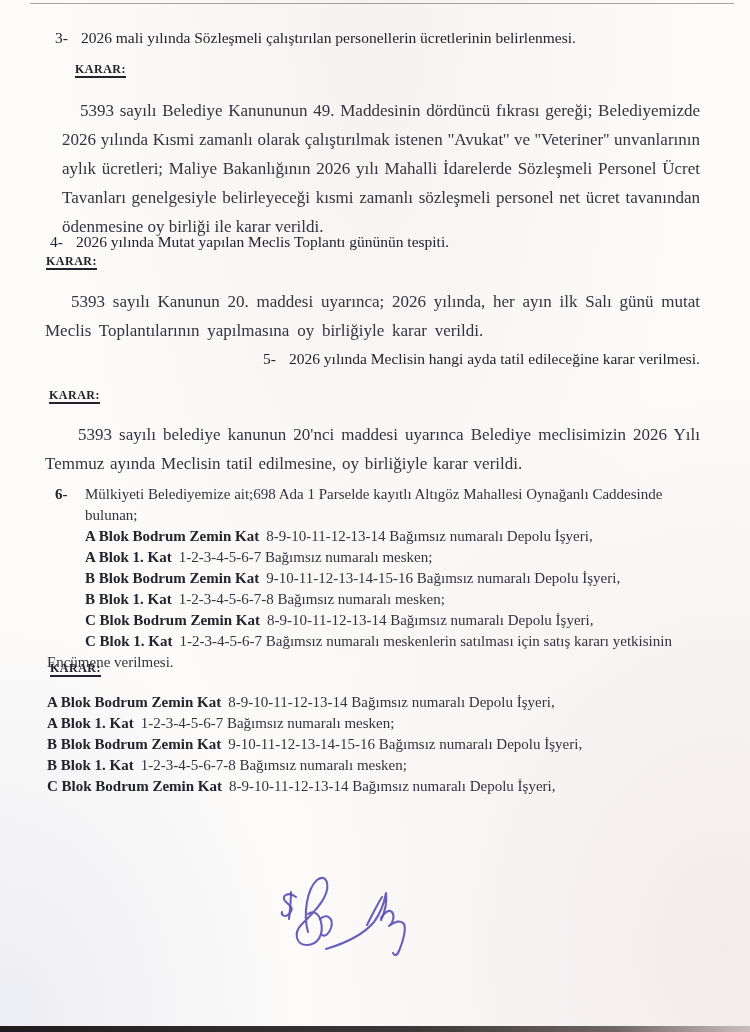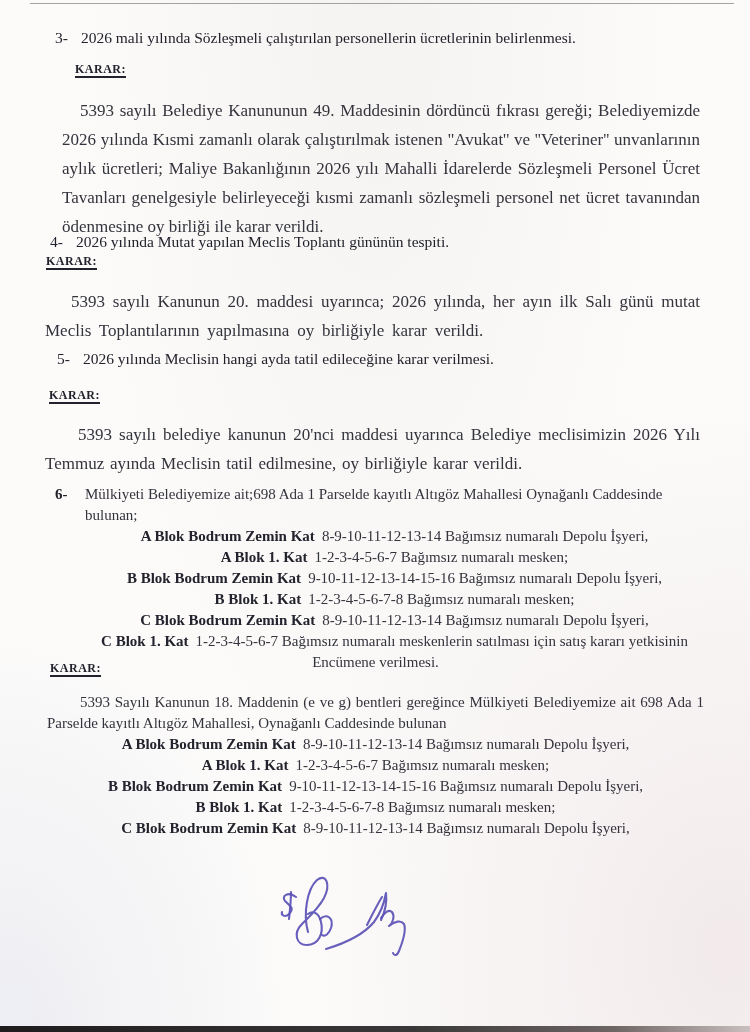--- a/index.html
+++ b/index.html
@@ -21,33 +21,33 @@
   }
   .scan-left-shade { left:0; bottom:6px; width:30px; height:40px; background:#eef0f6; opacity:.7; }
 
   .ititle { font-weight:normal; color:#22222c; font-size:15.5px; line-height:22px; }
   .inum   { display:inline-block; margin-right:13px; }
   .karar  {
     font-weight:bold; color:#22222c; font-size:12px; letter-spacing:.5px;
     text-decoration:underline; text-underline-offset:3px; text-decoration-thickness:1.5px;
   }
   .body-p { font-size:17px; line-height:29px; text-align:justify; }
-  .blockline { font-size:15px; line-height:21px;text-align:center; }
+  .blockline { font-size:15px; line-height:21px; }
   .blk { font-weight:bold; color:#23232d; margin-right:7px; }
   .hang { position:relative; }
 
   #s3-title { top:27px;  left:55px; right:50px; }
   #s3-karar { top:62px;  left:75px; }
   #s3-body  { top:96px;  left:62px; right:50px; text-indent:18px; }
 
   #s4-title { top:231px; left:50px; right:50px; }
   #s4-karar { top:254px; left:46px; }
   #s4-body  { top:287px; left:45px; right:50px; text-indent:26px; word-spacing:3.5px; }
 
-  #s5-title { top:348px; left:57px; right:50px; }
+  #s5-title { top:348px; left:57px; right:50px;text-align:right; }
   #s5-karar { top:388px; left:49px; }
   #s5-body  { top:420px; left:45px; right:50px; text-indent:33px; word-spacing:1.5px; }
 
   #s6-list  { top:484px; left:47px; right:46px; font-size:15px; line-height:21px; }
   #s6-intro { padding-left:38px; }
   #s6-intro .inum6 { position:absolute; left:8px; font-weight:bold; color:#22222c; }
   #s6-list .blockline { text-indent:38px; }
 
   #s6-karar { top:661px; left:50px; }
   #s6-body  { top:692px; left:47px; right:46px; font-size:15px; line-height:21px; }
@@ -89,21 +89,20 @@
     <div class="blockline"><b class="blk">A Blok Bodrum Zemin Kat</b><span>8-9-10-11-12-13-14 Bağımsız numaralı Depolu İşyeri,</span></div>
     <div class="blockline"><b class="blk">A Blok 1. Kat</b><span>1-2-3-4-5-6-7 Bağımsız numaralı mesken;</span></div>
     <div class="blockline"><b class="blk">B Blok Bodrum Zemin Kat</b><span>9-10-11-12-13-14-15-16 Bağımsız numaralı Depolu İşyeri,</span></div>
     <div class="blockline"><b class="blk">B Blok 1. Kat</b><span>1-2-3-4-5-6-7-8 Bağımsız numaralı mesken;</span></div>
     <div class="blockline"><b class="blk">C Blok Bodrum Zemin Kat</b><span>8-9-10-11-12-13-14 Bağımsız numaralı Depolu İşyeri,</span></div>
     <div class="blockline"><b class="blk">C Blok 1. Kat</b><span>1-2-3-4-5-6-7 Bağımsız numaralı meskenlerin satılması için satış kararı yetkisinin Encümene verilmesi.</span></div>
   </div>
 
   <div class="abs karar" id="s6-karar">KARAR:</div>
   <div class="abs" id="s6-body">
-    <div class="intro">5393 Sayılı Kanunun 18. Maddenin (e ve g) bentleri gereğince Mülkiyeti Belediyemize ait 698 Ada 1 Parselde kayıtlı Altıgöz Mahallesi, Oynağanlı Caddesinde bulunan</div>
     <div class="blockline"><b class="blk">A Blok Bodrum Zemin Kat</b><span>8-9-10-11-12-13-14 Bağımsız numaralı Depolu İşyeri,</span></div>
     <div class="blockline"><b class="blk">A Blok 1. Kat</b><span>1-2-3-4-5-6-7 Bağımsız numaralı mesken;</span></div>
     <div class="blockline"><b class="blk">B Blok Bodrum Zemin Kat</b><span>9-10-11-12-13-14-15-16 Bağımsız numaralı Depolu İşyeri,</span></div>
     <div class="blockline"><b class="blk">B Blok 1. Kat</b><span>1-2-3-4-5-6-7-8 Bağımsız numaralı mesken;</span></div>
     <div class="blockline"><b class="blk">C Blok Bodrum Zemin Kat</b><span>8-9-10-11-12-13-14 Bağımsız numaralı Depolu İşyeri,</span></div>
   </div>
 
   <svg class="abs sig" viewBox="0 0 168 108" aria-hidden="true">
     <path d="M 21 26 C 21 34, 20 44, 19 53"></path>
     <path d="M 26 31 C 18 25, 11 30, 15 35 C 20 40, 25 42, 19 48 C 15 52, 11 49, 12 46"></path>

